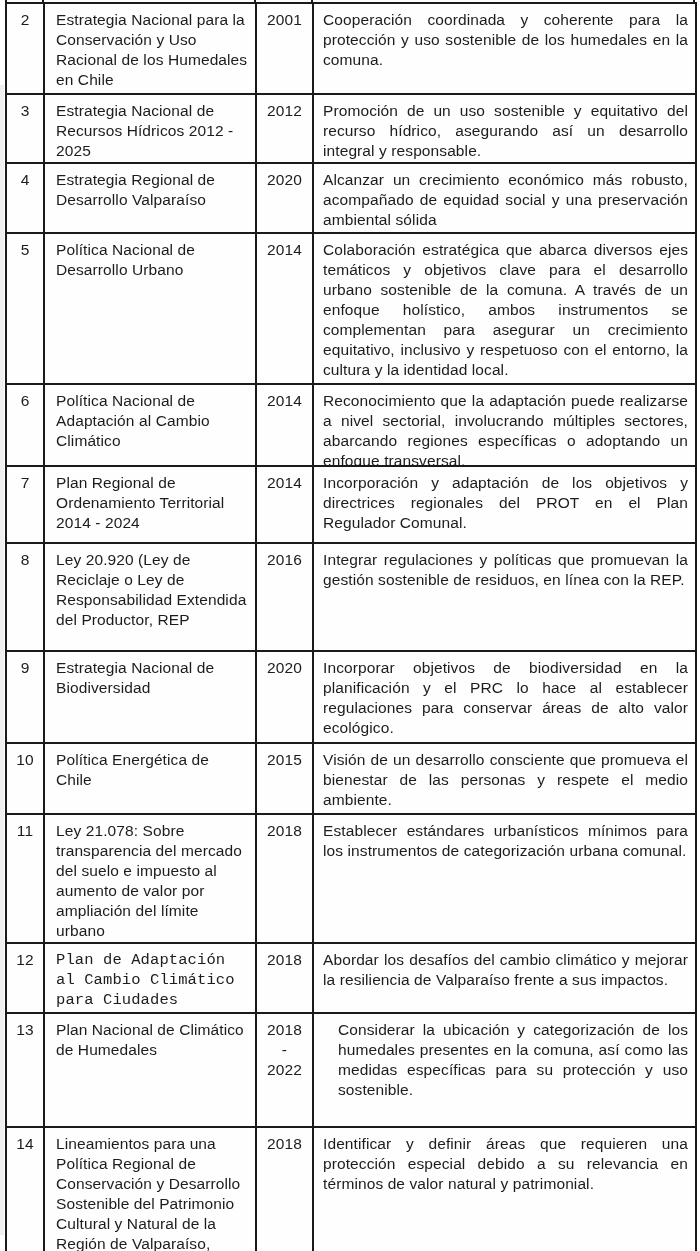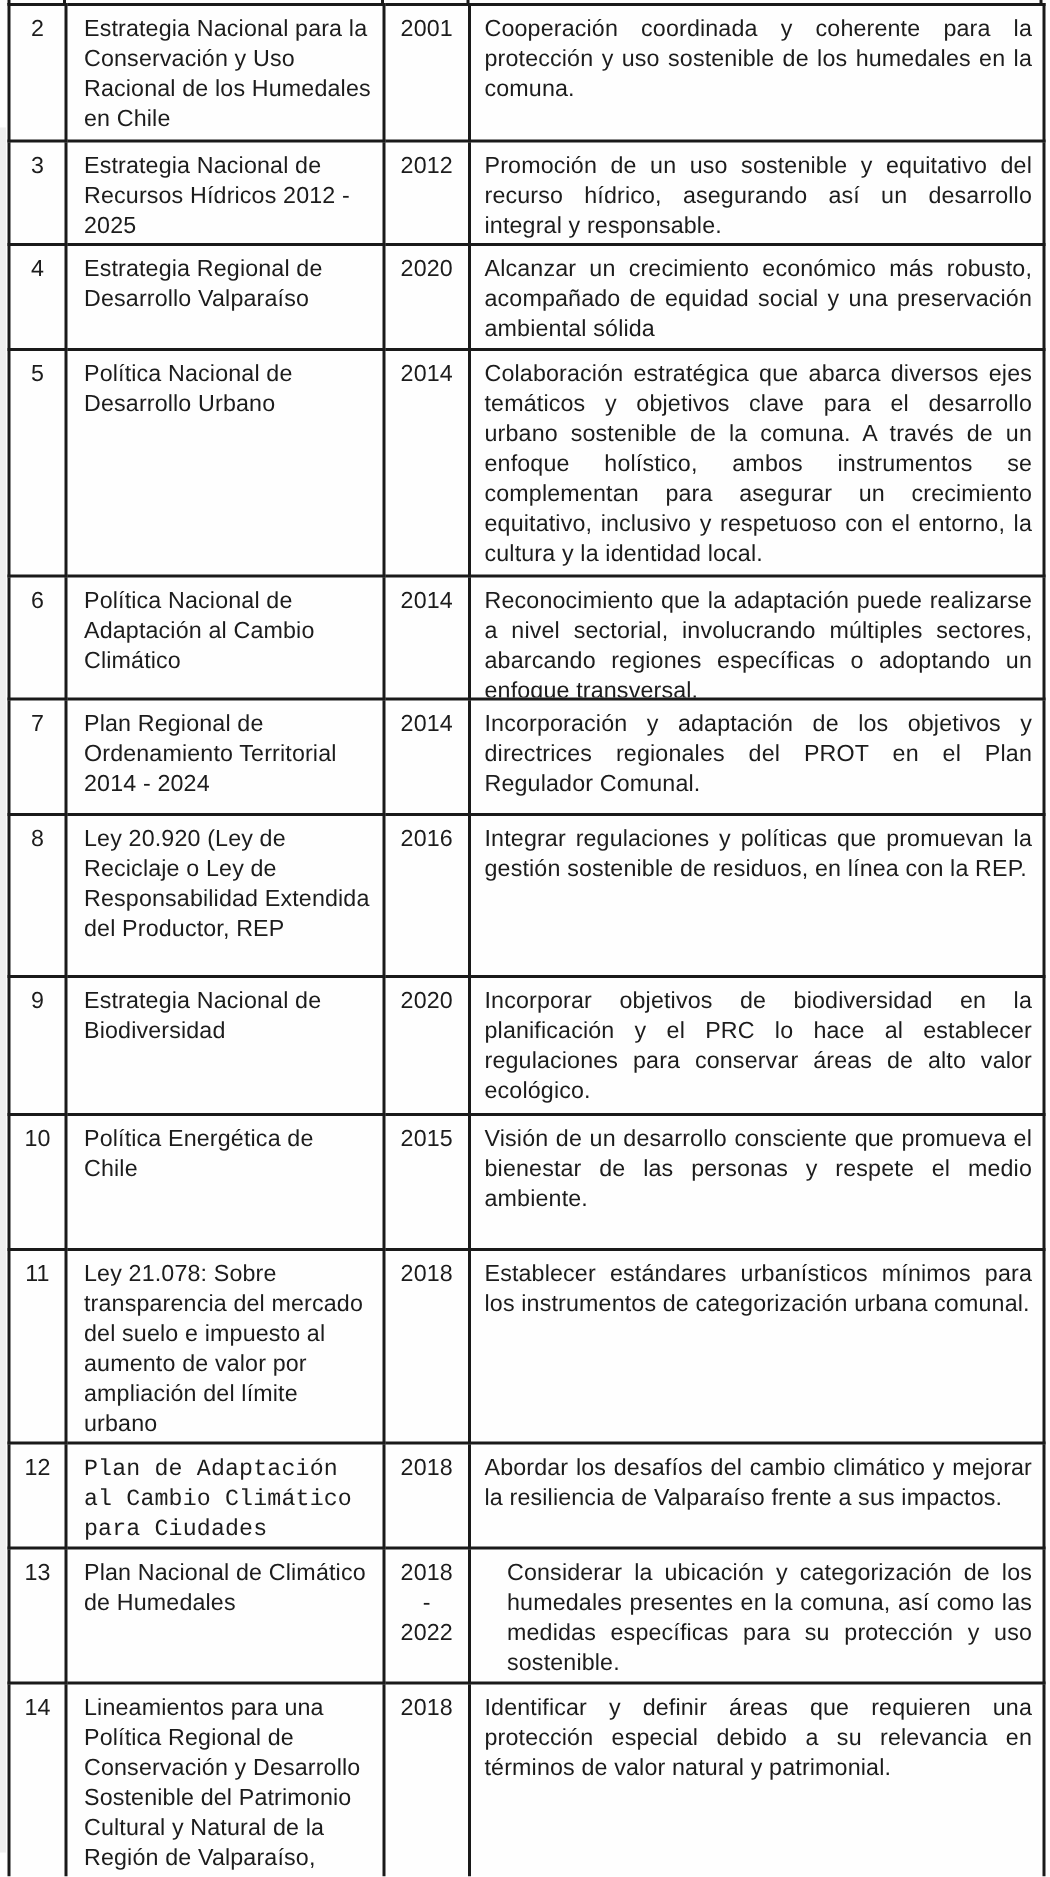--- a/index.html
+++ b/index.html
@@ -205,21 +205,21 @@
       </td>
       <td class="c-year">
         <div class="cellbox" style="height: 90px;">2020</div>
       </td>
       <td class="c-desc">
         <div class="cellbox" style="height: 90px;">Incorporar objetivos de biodiversidad en la planificación y el PRC lo hace al establecer regulaciones para conservar áreas de alto valor ecológico.</div>
       </td>
     </tr>
         <tr style="height: 71px;">
       <td class="c-num">
-        <div class="cellbox" style="height: 88px;">10</div>
+        <div class="cellbox" style="height: 69px;">10</div>
       </td>
       <td class="c-name">
         <div class="cellbox" style="height: 69px;">Política Energética de Chile</div>
       </td>
       <td class="c-year">
         <div class="cellbox" style="height: 69px;">2015</div>
       </td>
       <td class="c-desc">
         <div class="cellbox" style="height: 69px;">Visión de un desarrollo consciente que promueva el bienestar de las personas y respete el medio ambiente.</div>
       </td>
@@ -258,21 +258,21 @@
       </td>
       <td class="c-name">
         <div class="cellbox" style="height: 88px;">Plan Nacional de Climático de Humedales</div>
       </td>
       <td class="c-year">
         <div class="cellbox" style="height: 88px;">2018
 -
 2022</div>
       </td>
       <td class="c-desc">
-        <div class="cellbox" style="height: 88px; padding-left: 24px;">Considerar la ubicación y categorización de los humedales presentes en la comuna, así como las medidas específicas para su protección y uso sostenible.</div>
+        <div class="cellbox" style="height: 112px; padding-left: 24px;">Considerar la ubicación y categorización de los humedales presentes en la comuna, así como las medidas específicas para su protección y uso sostenible.</div>
       </td>
     </tr>
         <tr style="height: 136px;">
       <td class="c-num">
         <div class="cellbox" style="height: 134px;">14</div>
       </td>
       <td class="c-name">
         <div class="cellbox" style="height: 134px;">Lineamientos para una Política Regional de Conservación y Desarrollo Sostenible del Patrimonio Cultural y Natural de la Región de Valparaíso,</div>
       </td>
       <td class="c-year">

